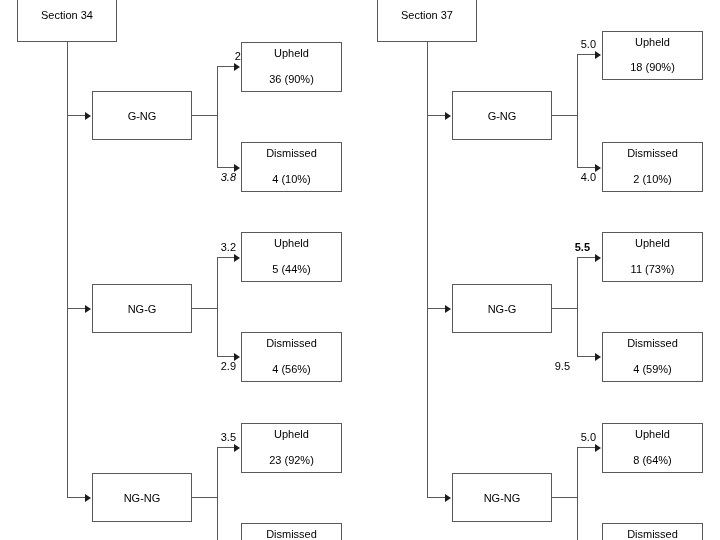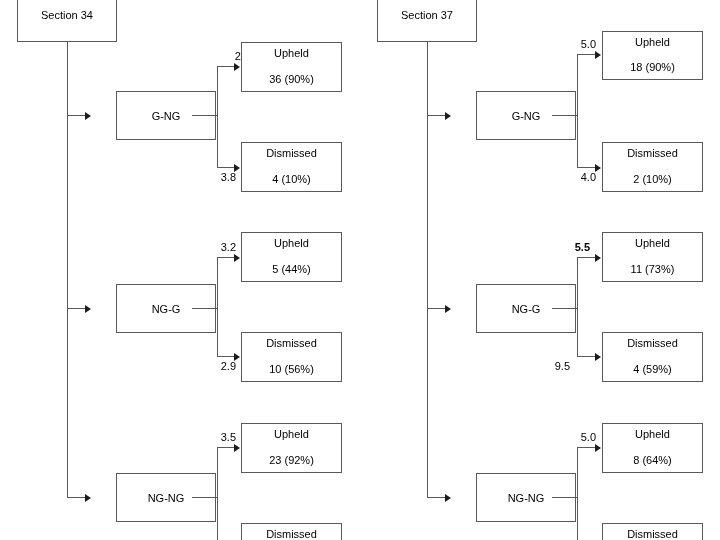--- a/index.html
+++ b/index.html
@@ -8,21 +8,21 @@
     overflow:hidden;font-family:"Liberation Sans",sans-serif;color:#000;
   }
   .box{
     position:absolute;box-sizing:border-box;background:#ffffff;
     border:1px solid #595959;font-size:11px;color:#000;
   }
   .root,.mid{
     display:flex;align-items:center;justify-content:center;text-align:center;
   }
   .root{width:100px;height:54px;}
-  .mid{width:100px;height:49px;margin-left:24px;}
+  .mid{width:100px;height:49px;}
   .leaf{
     width:101px;height:50px;display:flex;flex-direction:column;
     justify-content:space-between;align-items:center;
     padding:4px 2px 5px 2px;text-align:center;
   }
   .leaf-title,.leaf-value{line-height:13px;font-size:11px;}
   .hline{position:absolute;height:1px;background:#595959;}
   .vline{position:absolute;width:1px;background:#595959;}
   .head{
     position:absolute;width:0;height:0;
@@ -76,40 +76,40 @@
     <div class="hline" style="left:217px;top:167px;width:17px;"></div>
     <div class="head" style="left:234px;top:164px;"></div>
     <div class="hline" style="left:217px;top:257px;width:17px;"></div>
     <div class="head" style="left:234px;top:254px;"></div>
     <div class="hline" style="left:217px;top:356px;width:17px;"></div>
     <div class="head" style="left:234px;top:353px;"></div>
     <div class="hline" style="left:217px;top:447px;width:17px;"></div>
     <div class="head" style="left:234px;top:444px;"></div>
 
     <div class="lbl" style="left:220px;top:50px;">2.8</div>
-    <div class="lbl" style="left:206px;top:171px;">3.8</div>
+    <div class="lbl" style="left:206px;top:171px;font-style:italic;">3.8</div>
     <div class="lbl" style="left:206px;top:241px;">3.2</div>
     <div class="lbl" style="left:206px;top:360px;text-align:right;">2.9</div>
     <div class="lbl" style="left:206px;top:431px;">3.5</div>
 
     <div class="box leaf" style="left:241px;top:42px;">
       <div class="leaf-title">Upheld</div>
       <div class="leaf-value">36 (90%)</div>
     </div>
     <div class="box leaf" style="left:241px;top:142px;">
       <div class="leaf-title">Dismissed</div>
       <div class="leaf-value">4 (10%)</div>
     </div>
     <div class="box leaf" style="left:241px;top:232px;">
       <div class="leaf-title">Upheld</div>
       <div class="leaf-value">5 (44%)</div>
     </div>
     <div class="box leaf" style="left:241px;top:332px;">
       <div class="leaf-title">Dismissed</div>
-      <div class="leaf-value">10 (56%)</div>
+      <div class="leaf-value">4 (56%)</div>
     </div>
     <div class="box leaf" style="left:241px;top:423px;">
       <div class="leaf-title">Upheld</div>
       <div class="leaf-value">23 (92%)</div>
     </div>
     <div class="box leaf" style="left:241px;top:523px;">
       <div class="leaf-title">Dismissed</div>
       <div class="leaf-value"></div>
     </div>
   </div>

